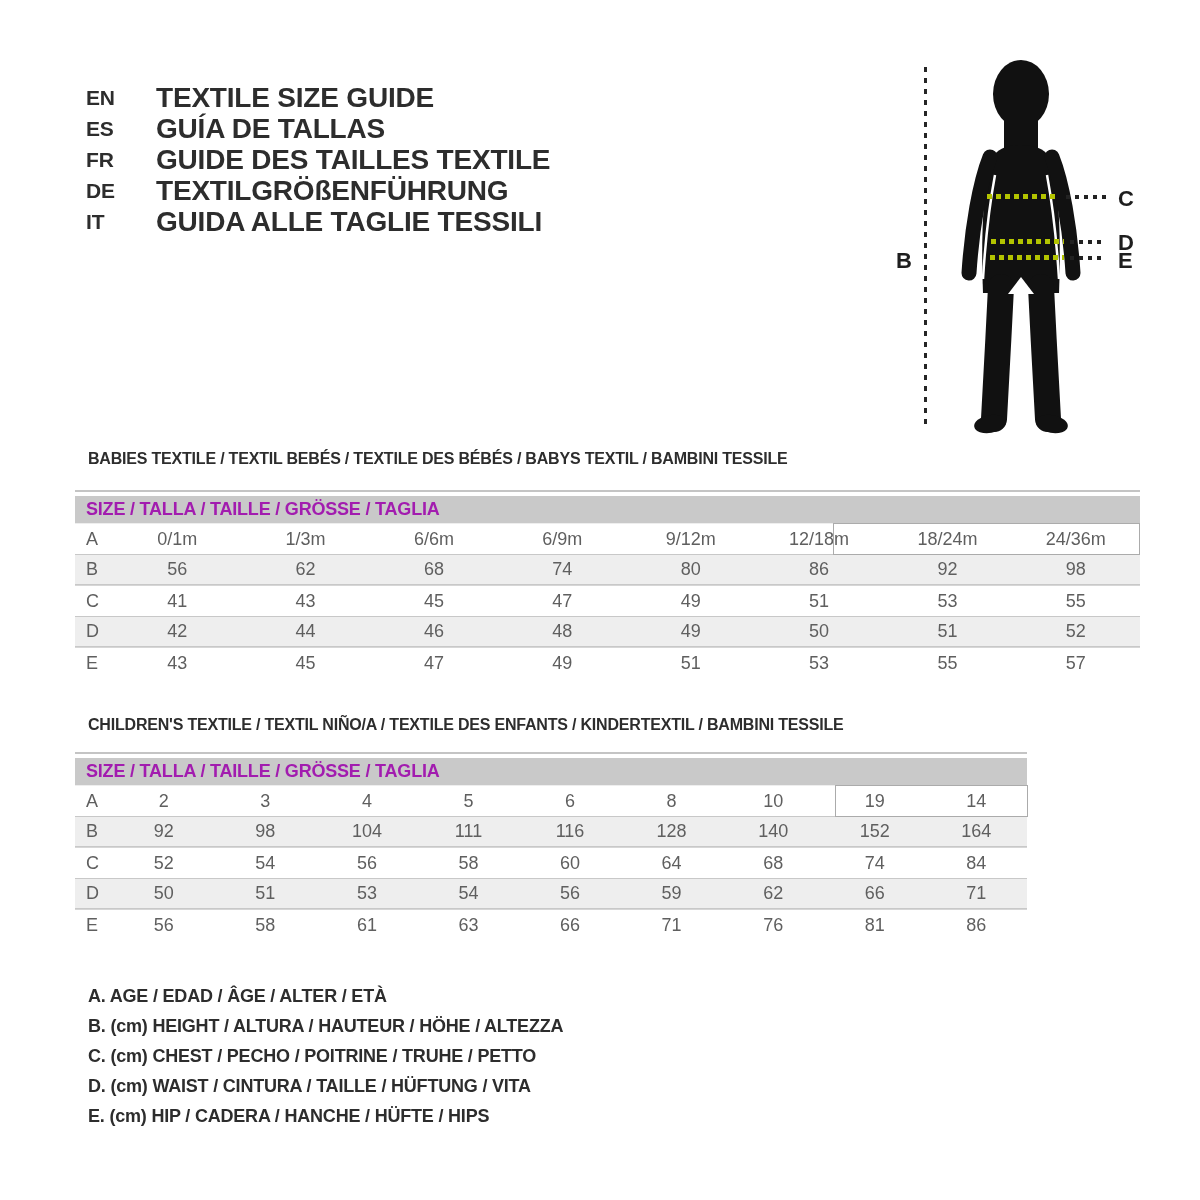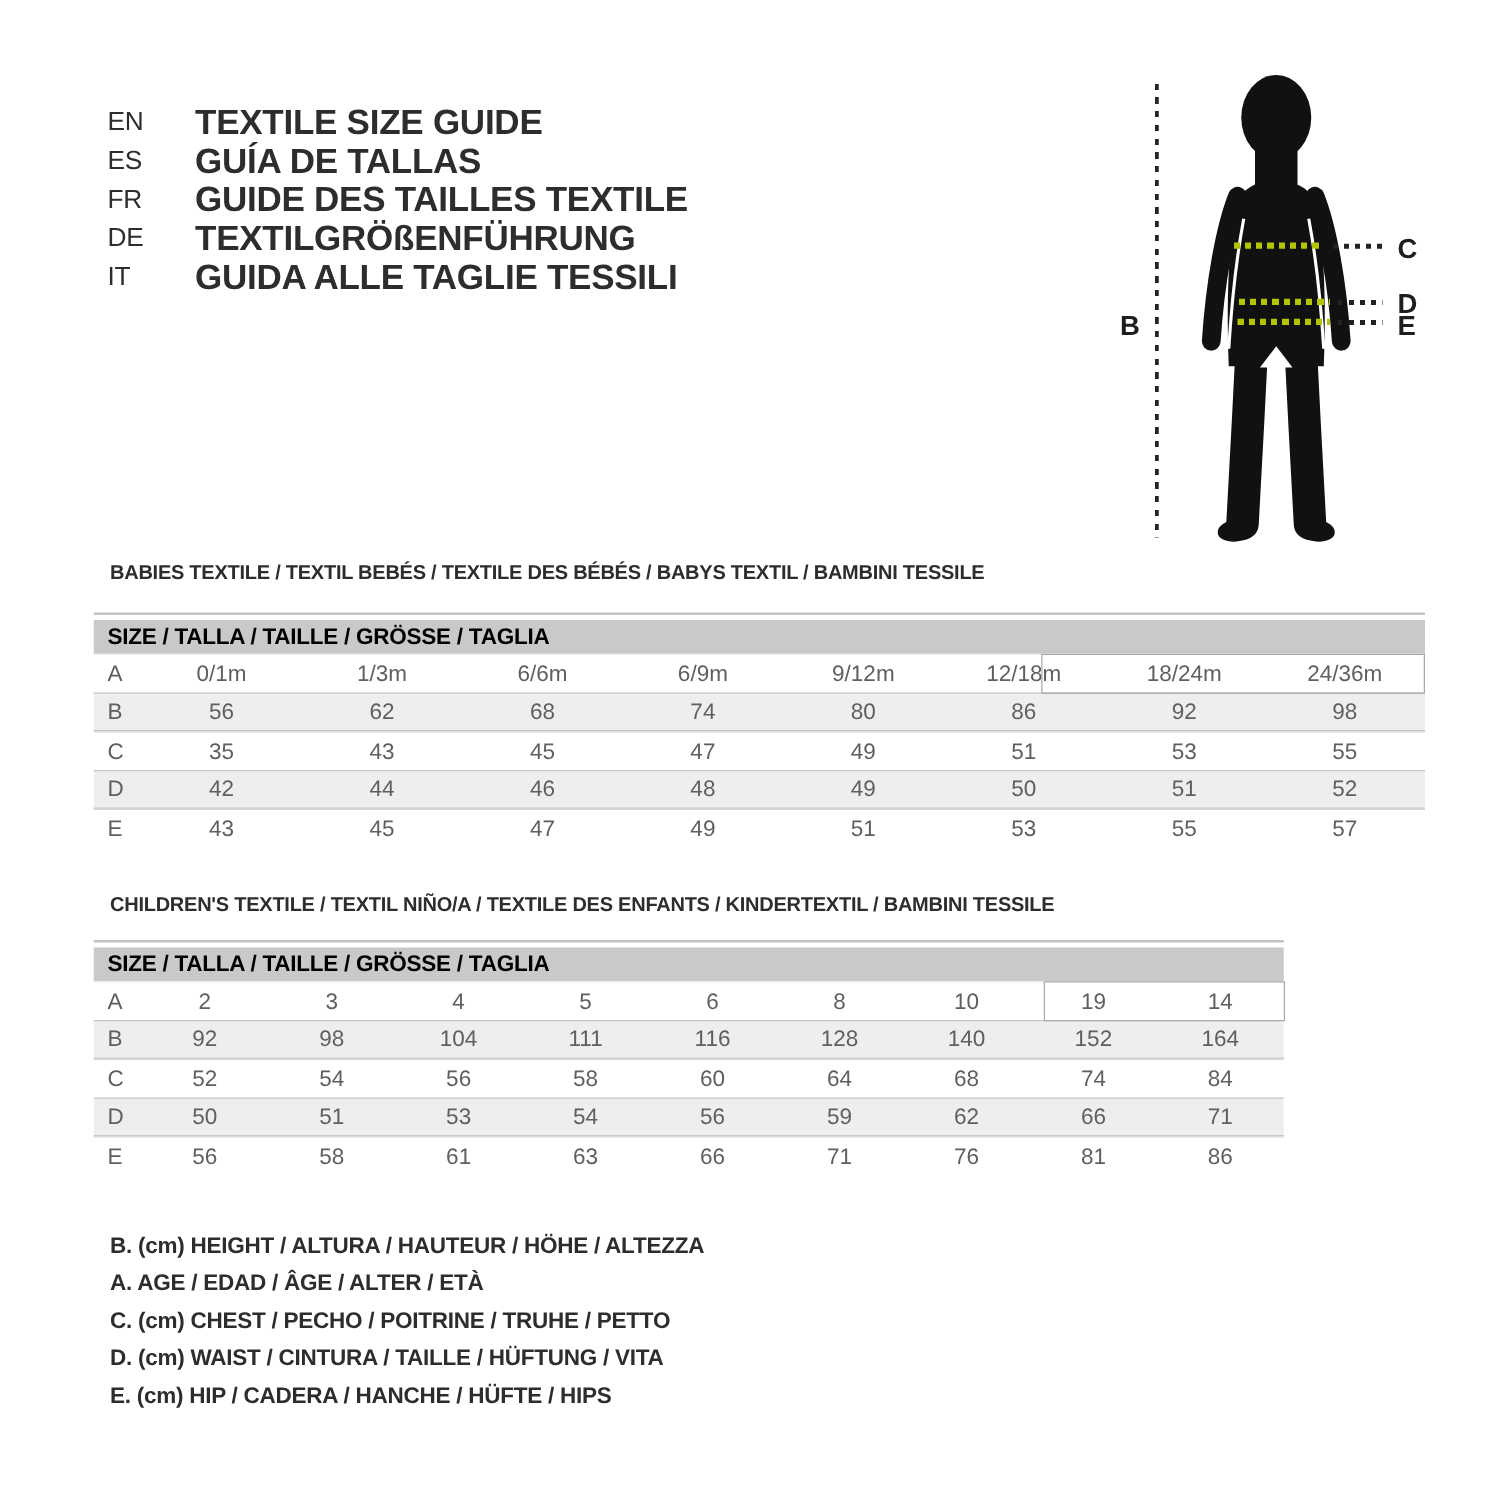--- a/index.html
+++ b/index.html
@@ -3,21 +3,21 @@
 <meta charset="utf-8">
 <style>
   html,body{margin:0;padding:0;background:#ffffff;}
   #canvas{
     position:relative;width:1200px;height:1200px;background:#ffffff;overflow:hidden;
     font-family:"Liberation Sans", sans-serif;color:#2d2d2d;
   }
   
   .lang-list{position:absolute;left:86px;top:82px;}
   .lang-row{display:flex;height:31px;align-items:center;}
-  .lang-code{width:70px;font-size:21px;font-weight:400;letter-spacing:-0.2px;}
+  .lang-code{width:70px;font-size:21px;font-weight:700;letter-spacing:-0.2px;}
   .lang-label{font-size:28px;font-weight:700;letter-spacing:-0.2px;white-space:nowrap;}
   
   .dashed-vline{
     position:absolute;left:924px;top:67px;width:3px;height:363px;
     background:repeating-linear-gradient(180deg,#252525 0 5px,transparent 5px 11px);
   }
   .fig-label{position:absolute;font-size:22px;font-weight:600;color:#1e1e1e;line-height:1;}
   #label-b{left:896px;top:250px;}
   #label-c{left:1118px;top:188px;}
   #label-d{left:1118px;top:232px;}
@@ -35,21 +35,21 @@
   
   .section-title{position:absolute;left:88px;font-size:16px;font-weight:700;letter-spacing:-0.2px;white-space:nowrap;color:#2d2d2d;}
   #babies-title{top:450px;}
   #children-title{top:716px;}
   
   .size-table{position:absolute;left:75px;border-top:2px solid #c4c4c4;}
   #babies-table{top:490px;width:1065px;}
   #children-table{top:752px;width:952px;}
   .thead{
     margin-top:4px;height:27px;background:#c9c9c9;display:flex;align-items:center;
-    padding-left:11px;box-sizing:border-box;font-size:18px;font-weight:600;color:#000000;letter-spacing:-0.2px;
+    padding-left:11px;box-sizing:border-box;font-size:18px;font-weight:600;color:#a21caf;letter-spacing:-0.2px;
   }
   .trow{display:flex;height:31px;align-items:center;box-sizing:border-box;border-top:1px solid #d6d6d6;}
   .trow:first-child{border-top:1px solid #eeeeee;}
   .trow.alt{background:#eeeeee;border-top:1px solid #c8c8c8;border-bottom:1px solid #c8c8c8;}
   .tlabel{width:38px;padding-left:11px;box-sizing:border-box;font-size:18px;font-weight:500;color:#5f5f5f;}
   .tcell{flex:1;text-align:center;font-size:18px;font-weight:500;color:#5f5f5f;}
   
   .highlight-box{position:absolute;border:1px solid #ababab;background:transparent;box-sizing:border-box;z-index:5;}
   #babies-highlight{left:833px;top:523px;width:307px;height:32px;}
   #children-highlight{left:835px;top:785px;width:193px;height:32px;}
@@ -143,21 +143,21 @@
           <span class="tcell">62</span>
           <span class="tcell">68</span>
           <span class="tcell">74</span>
           <span class="tcell">80</span>
           <span class="tcell">86</span>
           <span class="tcell">92</span>
           <span class="tcell">98</span>
         </div>
         <div class="trow">
           <span class="tlabel">C</span>
-          <span class="tcell">35</span>
+          <span class="tcell">41</span>
           <span class="tcell">43</span>
           <span class="tcell">45</span>
           <span class="tcell">47</span>
           <span class="tcell">49</span>
           <span class="tcell">51</span>
           <span class="tcell">53</span>
           <span class="tcell">55</span>
         </div>
         <div class="trow alt">
           <span class="tlabel">D</span>
@@ -247,20 +247,20 @@
           <span class="tcell">71</span>
           <span class="tcell">76</span>
           <span class="tcell">81</span>
           <span class="tcell">86</span>
         </div>
       </div>
   </div>
   <div class="highlight-box" id="children-highlight"></div>
 
   <div class="legend">
+    <div class="legend-row">A. AGE / EDAD / ÂGE / ALTER / ETÀ</div>
     <div class="legend-row">B. (cm) HEIGHT / ALTURA / HAUTEUR / HÖHE / ALTEZZA</div>
-    <div class="legend-row">A. AGE / EDAD / ÂGE / ALTER / ETÀ</div>
     <div class="legend-row">C. (cm) CHEST / PECHO / POITRINE / TRUHE / PETTO</div>
     <div class="legend-row">D. (cm) WAIST / CINTURA / TAILLE / HÜFTUNG / VITA</div>
     <div class="legend-row">E. (cm) HIP / CADERA / HANCHE / HÜFTE / HIPS</div>
   </div>
 
 </div>
 
 </body></html>

